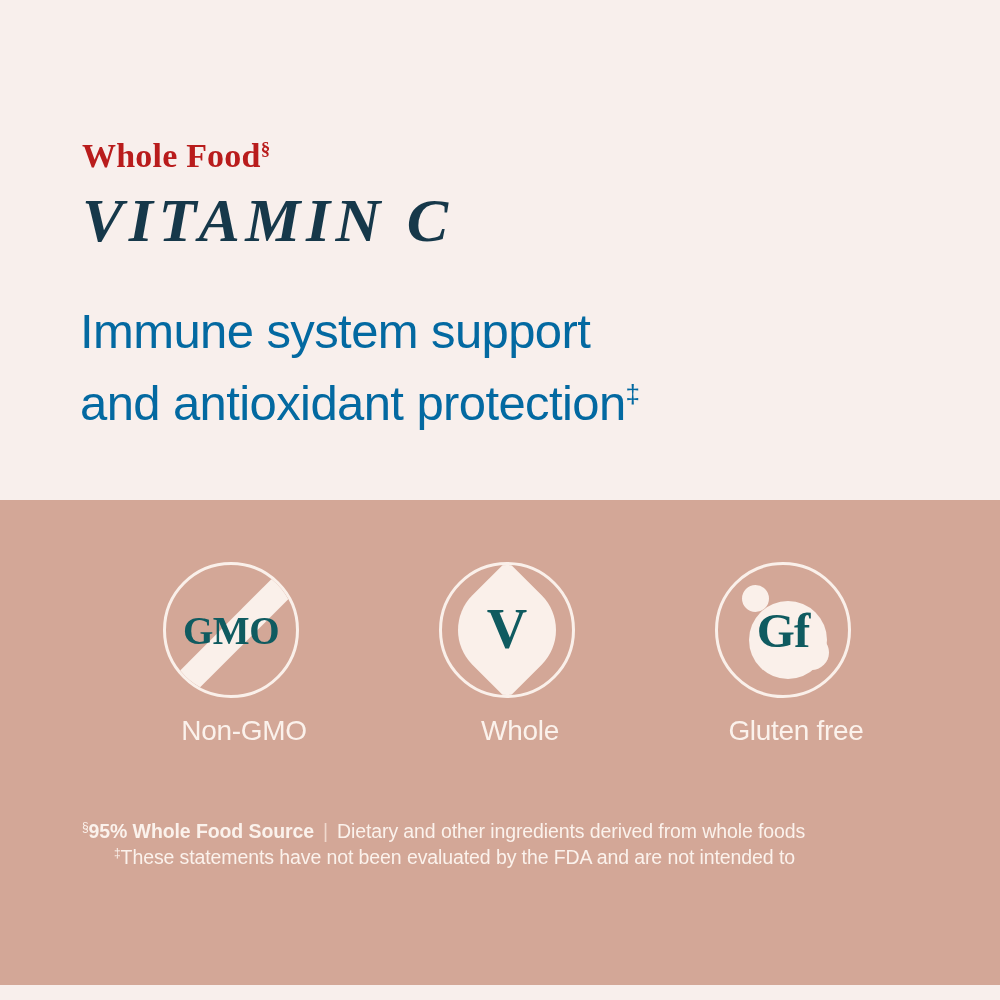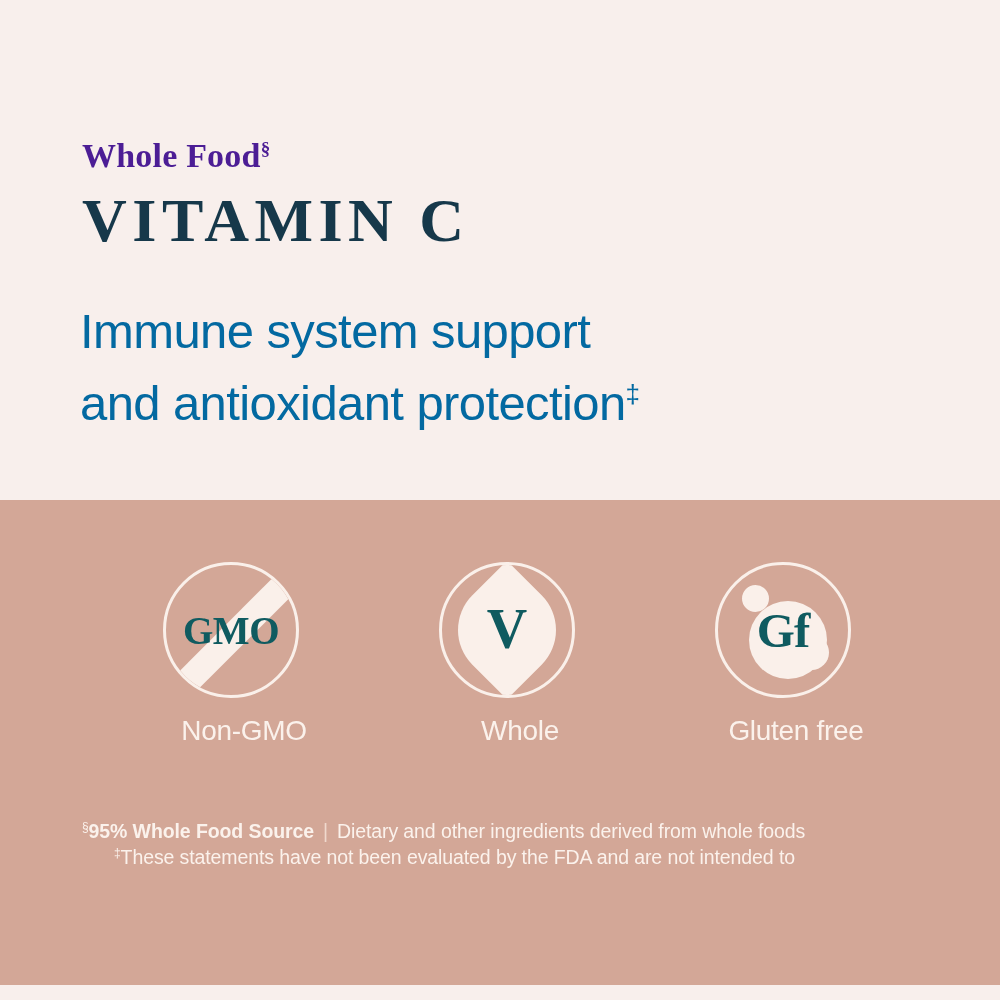--- a/index.html
+++ b/index.html
@@ -15,38 +15,39 @@
   .top-panel {
     position:absolute; left:0; top:0; width:1000px; height:500px;
     background:#f8efec;
   }
   .eyebrow {
     position:absolute; left:82px; top:139px;
     font-family:"Liberation Serif", serif;
     font-weight:700;
     font-size:34px;
     letter-spacing:0.2px;
-    color:#4c1d95;
+    color:#b91c1c;
     line-height:1;
     white-space:nowrap;
   }
   .eyebrow .sup {
     font-size:19px;
     vertical-align:super;
     line-height:0;
   }
   .product-title {
     position:absolute; left:82px; top:188px;
     font-family:"Liberation Serif", serif;
     font-weight:700;
     font-size:62px;
     letter-spacing:5.5px;
     color:#16384a;
     line-height:1.05;
     white-space:nowrap;
+    font-style:italic;
   }
   .benefit {
     position:absolute; left:80px; top:296px;
     width:860px;
     font-family:"Liberation Sans", sans-serif;
     font-weight:400;
     font-size:49px;
     letter-spacing:-0.6px;
     line-height:1.46;
     color:#0369a1;

